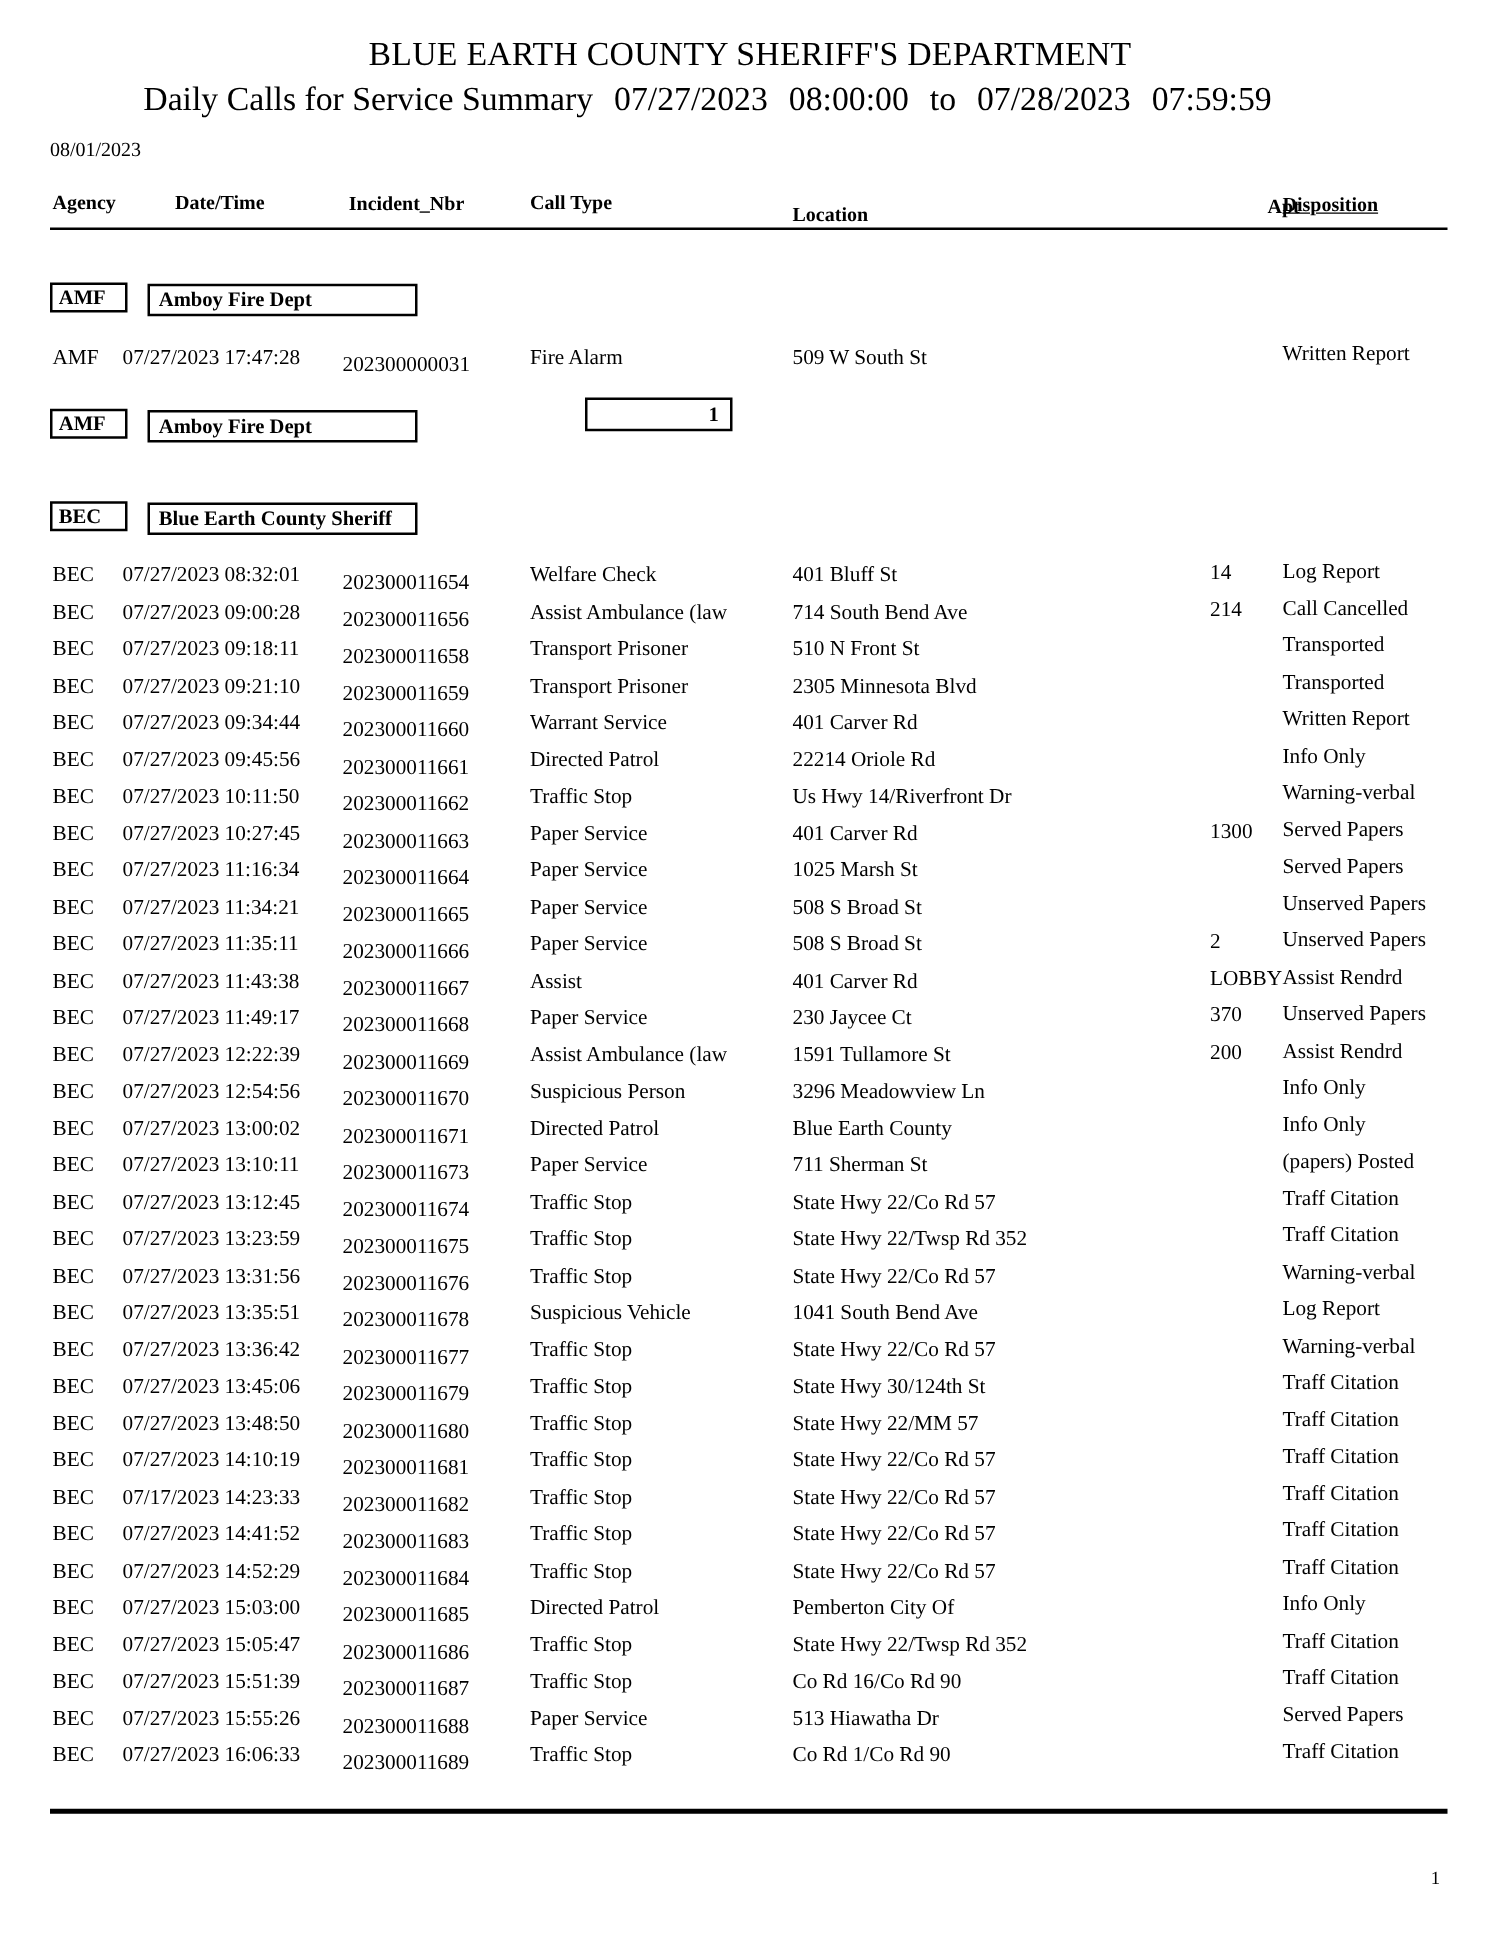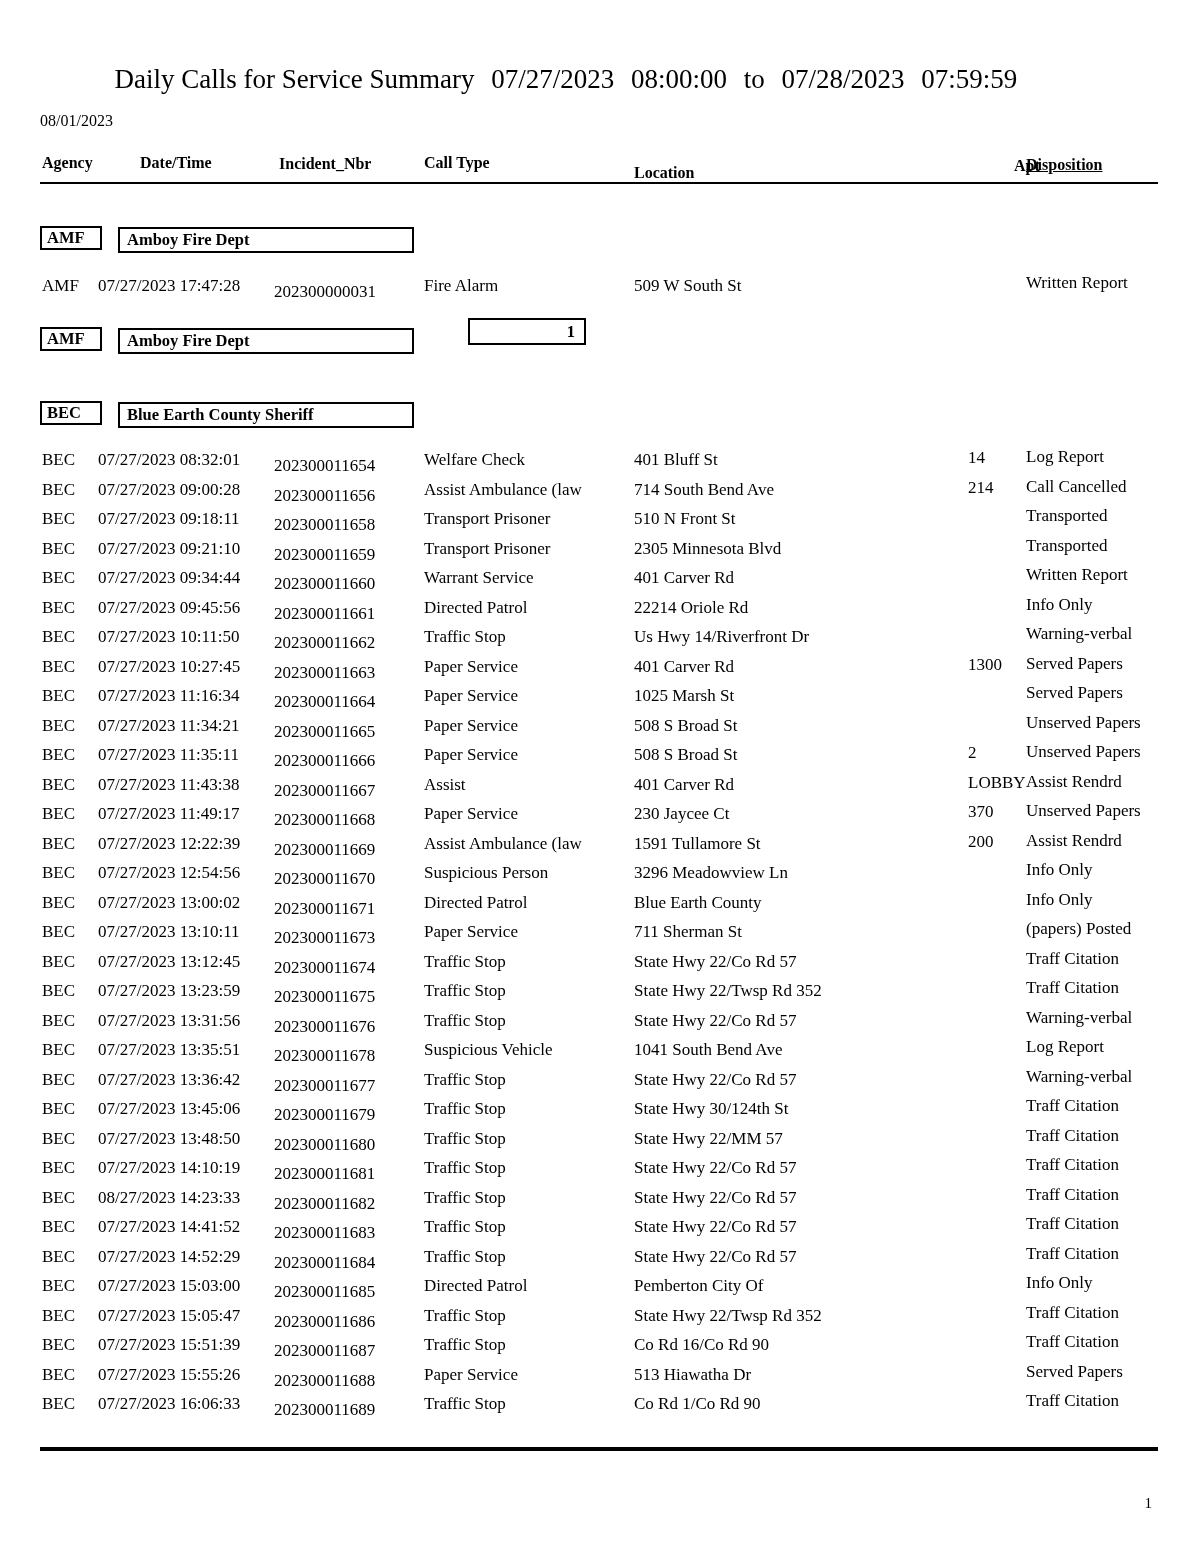--- a/index.html
+++ b/index.html
@@ -104,21 +104,21 @@
     bottom: -6px;
     background: #000;
     z-index: -1;
   }
   .box-code {
     width: 62px;
     height: 24px;
     padding-left: 5px;
   }
   .box-name {
-    width: 296px;
+    width: 216px;
     height: 26px;
     padding-left: 7px;
   }
   .box-count {
     width: 118px;
     height: 27px;
     padding-right: 9px;
     justify-content: flex-end;
   }
 
@@ -169,20 +169,21 @@
     right: 48px;
     top: 1495px;
     font-size: 15px;
   }
 </style>
 </head>
 <body>
 
 <div class="page">
 
+  <div class="title-main">BLUE EARTH COUNTY SHERIFF'S DEPARTMENT</div>
 
   <div class="title-sub">
     <span class="seg">Daily Calls for Service Summary</span>
     <span class="seg">07/27/2023</span>
     <span class="seg">08:00:00</span>
     <span class="seg">to</span>
     <span class="seg">07/28/2023</span>
     <span class="seg">07:59:59</span>
   </div>
 
@@ -465,21 +466,21 @@
         <span class="c-agency">BEC</span>
         <span class="c-datetime">07/27/2023  14:10:19</span>
         <span class="c-incident">202300011681</span>
         <span class="c-calltype">Traffic Stop</span>
         <span class="c-location">State Hwy 22/Co Rd 57</span>
         <span class="c-apt"></span>
         <span class="c-disposition">Traff Citation</span>
       </div>
       <div class="row">
         <span class="c-agency">BEC</span>
-        <span class="c-datetime">08/27/2023  14:23:33</span>
+        <span class="c-datetime">07/17/2023  14:23:33</span>
         <span class="c-incident">202300011682</span>
         <span class="c-calltype">Traffic Stop</span>
         <span class="c-location">State Hwy 22/Co Rd 57</span>
         <span class="c-apt"></span>
         <span class="c-disposition">Traff Citation</span>
       </div>
       <div class="row">
         <span class="c-agency">BEC</span>
         <span class="c-datetime">07/27/2023  14:41:52</span>
         <span class="c-incident">202300011683</span>

